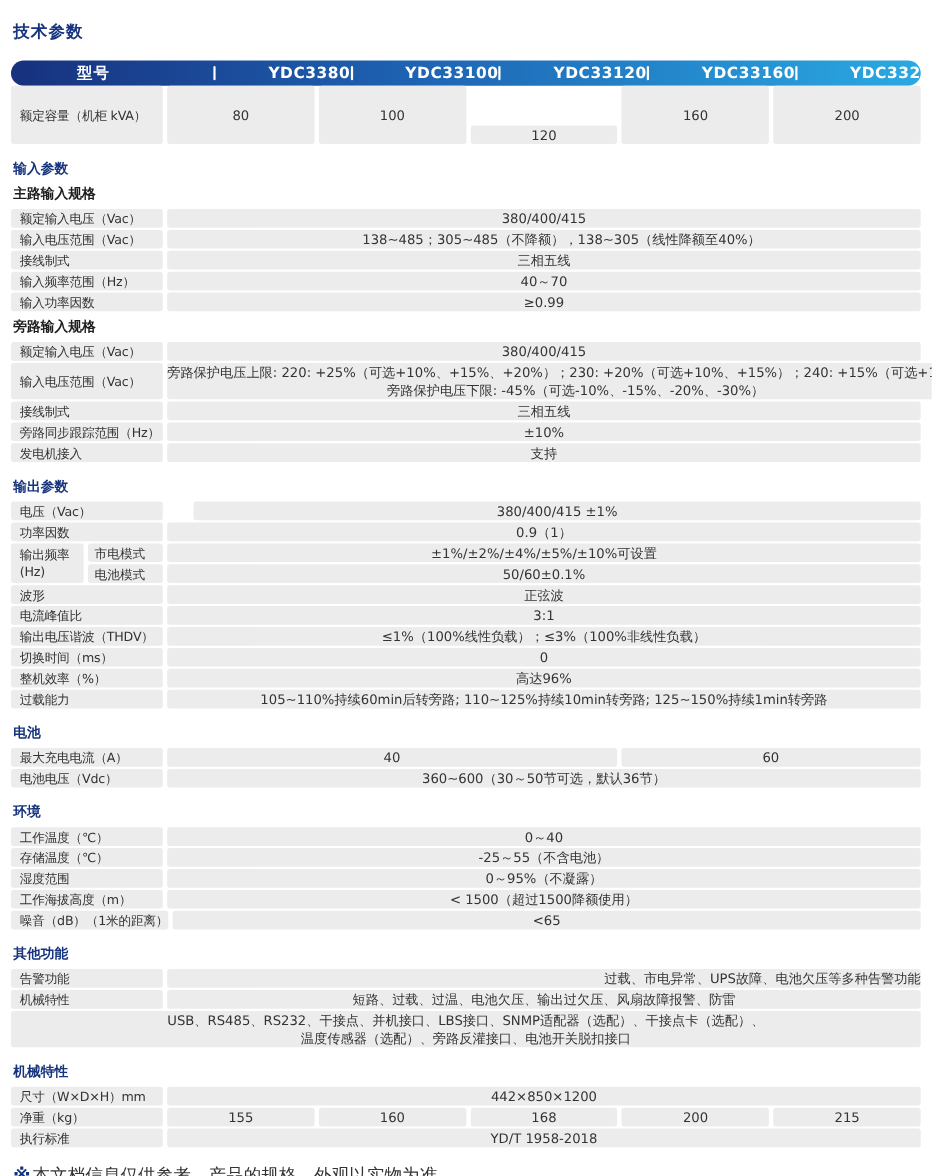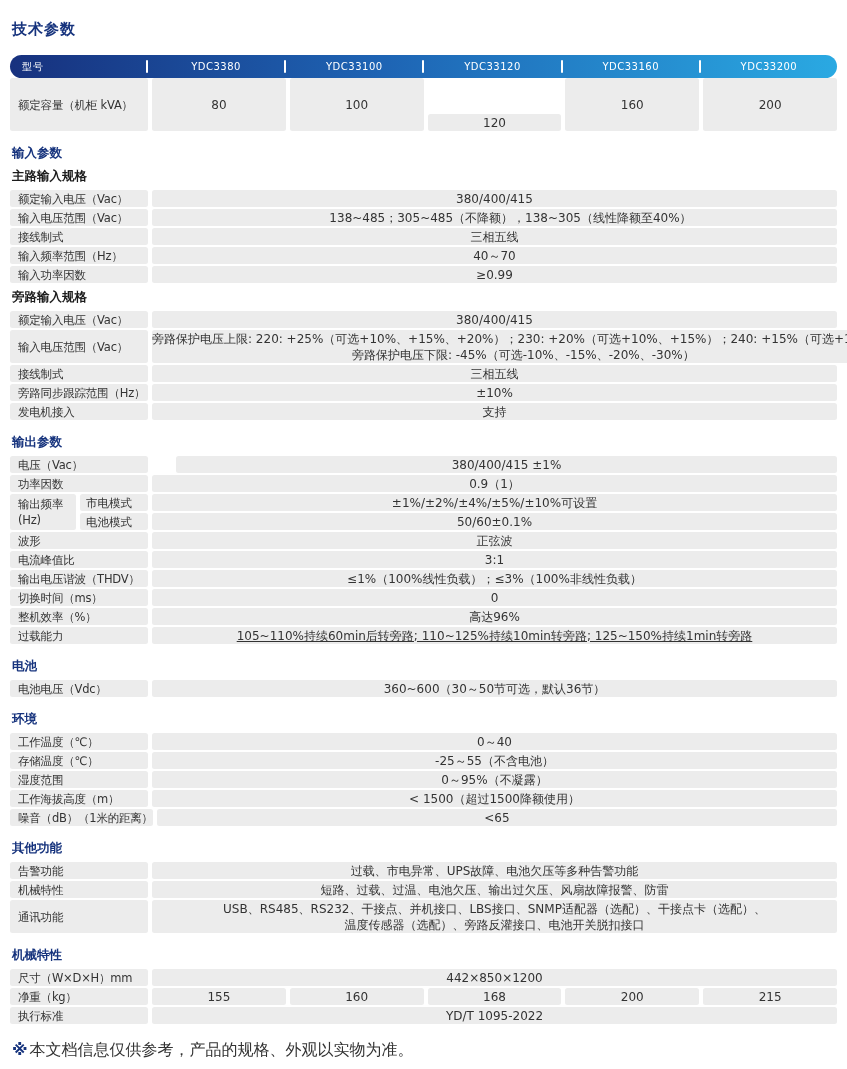--- a/index.html
+++ b/index.html
@@ -21,21 +21,21 @@
   .page-title{
     color:var(--navy);font-size:15px;font-weight:bold;
     margin:0 0 0 2px;letter-spacing:1px;
   }
   
   .header-bar{
     margin-top:16px;height:23px;border-radius:12px;
     background:linear-gradient(90deg,var(--grad-start) 0%,var(--grad-mid) 45%,var(--grad-end) 100%);
     display:flex;align-items:center;color:#fff;
   }
-  .hcell{flex:1 1 0;text-align:center;font-size:10px;font-weight:normal;letter-spacing:0.5px;}
+  .hcell{flex:1 1 0;text-align:center;font-size:14px;font-weight:bold;letter-spacing:0.5px;margin-left:48px;}
   .hlabel{flex:0 0 136px;text-align:left;padding-left:12px;letter-spacing:1px;}
   .hsep{flex:0 0 2px;height:13px;background:#fff;border-radius:1px;}
   
   .row{display:flex;gap:4px;margin-bottom:2px;align-items:stretch;margin-top:0;}
   .row:first-of-type{margin-top:7px;}
   .cell{
     background:var(--cell-bg);border-radius:2.5px;
     display:flex;flex-direction:column;justify-content:center;
     min-height:17px;font-size:12px;line-height:16px;
   }
@@ -224,26 +224,35 @@
         </div>
       </div>
       <div class="row">
         <div class="cell label-cell">整机效率（%）</div>
         <div class="cell value-cell" style="flex: 5 1 0px;">
           <div class="line">高达96%</div>
         </div>
       </div>
       <div class="row">
         <div class="cell label-cell">过载能力</div>
-        <div class="cell value-cell" style="flex: 5 1 0px; text-decoration: underline;">
+        <div class="cell value-cell" style="flex: 5 1 0px;">
           <div class="line">105~110%持续60min后转旁路; 110~125%持续10min转旁路; 125~150%持续1min转旁路</div>
         </div>
       </div>
       <div class="section-title">电池</div>
       <div class="row">
+        <div class="cell label-cell">最大充电电流（A）</div>
+        <div class="cell value-cell" style="flex: 3 1 0px;">
+          <div class="line">40</div>
+        </div>
+        <div class="cell value-cell" style="flex: 2 1 0px;">
+          <div class="line">60</div>
+        </div>
+      </div>
+      <div class="row">
         <div class="cell label-cell">电池电压（Vdc）</div>
         <div class="cell value-cell" style="flex: 5 1 0px;">
           <div class="line">360~600（30～50节可选，默认36节）</div>
         </div>
       </div>
       <div class="section-title">环境</div>
       <div class="row">
         <div class="cell label-cell">工作温度（℃）</div>
         <div class="cell value-cell" style="flex: 5 1 0px;">
           <div class="line">0～40</div>
@@ -269,32 +278,31 @@
       </div>
       <div class="row">
         <div class="cell label-cell">噪音（dB）（1米的距离）</div>
         <div class="cell value-cell" style="flex: 5 1 0px;">
           <div class="line">&lt;65</div>
         </div>
       </div>
       <div class="section-title">其他功能</div>
       <div class="row">
         <div class="cell label-cell">告警功能</div>
-        <div class="cell value-cell" style="flex: 5 1 0px;">
+        <div class="cell value-cell" style="flex: 5 1 0px; align-items: flex-end;">
           <div class="line">过载、市电异常、UPS故障、电池欠压等多种告警功能</div>
         </div>
       </div>
       <div class="row">
         <div class="cell label-cell">机械特性</div>
         <div class="cell value-cell" style="flex: 5 1 0px;">
           <div class="line">短路、过载、过温、电池欠压、输出过欠压、风扇故障报警、防雷</div>
         </div>
       </div>
       <div class="row tall">
-        <div class="cell label-cell">通讯功能</div>
         <div class="cell value-cell" style="flex: 5 1 0px;">
           <div class="line">USB、RS485、RS232、干接点、并机接口、LBS接口、SNMP适配器（选配）、干接点卡（选配）、</div>
           <div class="line">温度传感器（选配）、旁路反灌接口、电池开关脱扣接口</div>
         </div>
       </div>
       <div class="section-title">机械特性</div>
       <div class="row">
         <div class="cell label-cell">尺寸（W×D×H）mm</div>
         <div class="cell value-cell" style="flex: 5 1 0px;">
           <div class="line">442×850×1200</div>
@@ -314,20 +322,20 @@
         <div class="cell value-cell" style="flex: 1 1 0px;">
           <div class="line">200</div>
         </div>
         <div class="cell value-cell" style="flex: 1 1 0px;">
           <div class="line">215</div>
         </div>
       </div>
       <div class="row">
         <div class="cell label-cell">执行标准</div>
         <div class="cell value-cell" style="flex: 5 1 0px;">
-          <div class="line">YD/T 1095-2022</div>
+          <div class="line">YD/T 1958-2018</div>
         </div>
       </div>
     </div>
   <div class="footnote">
     <span class="marker">※</span><span>本文档信息仅供参考，产品的规格、外观以实物为准。</span>
   </div>
 </div>
 
 </body></html>

